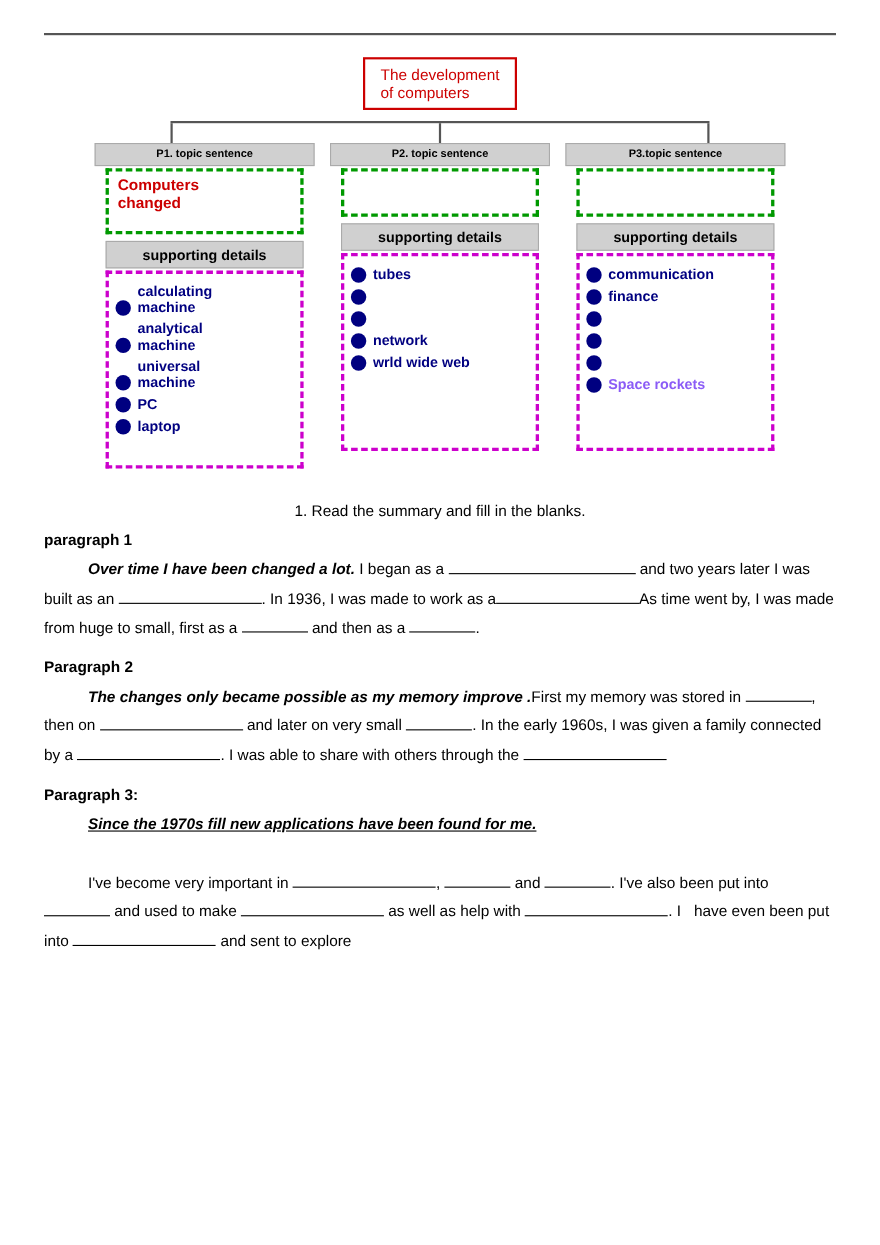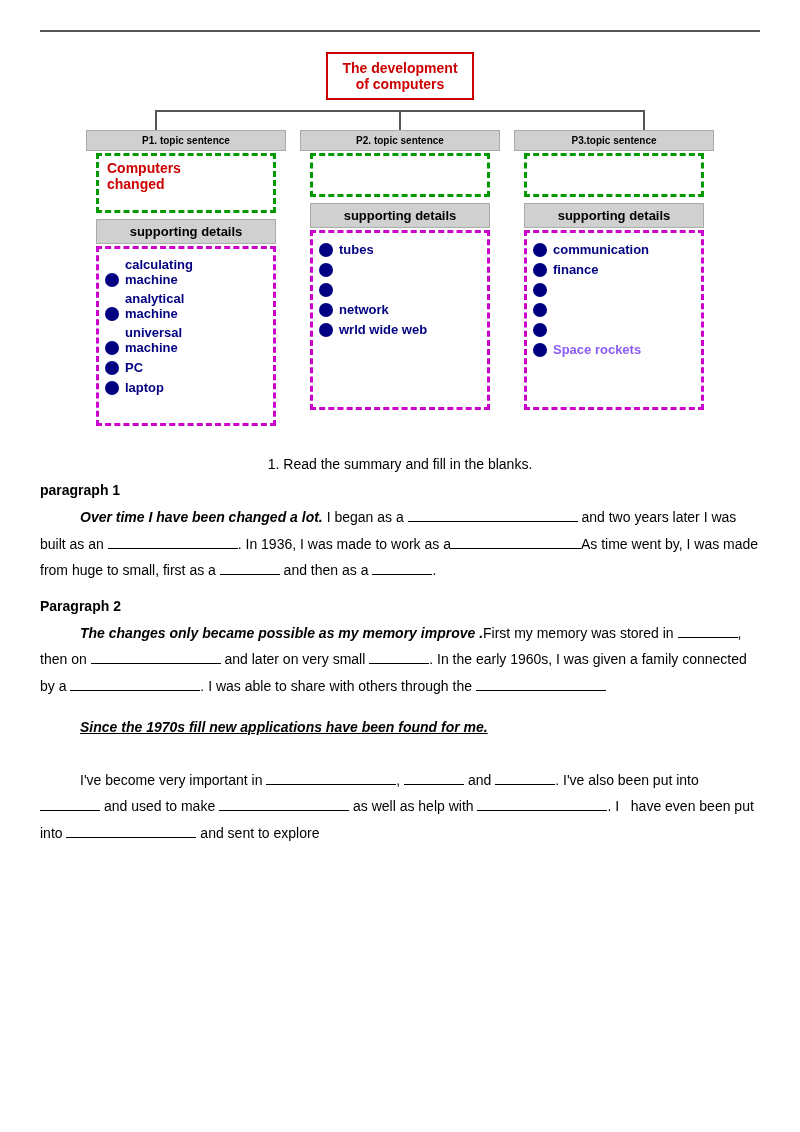--- a/index.html
+++ b/index.html
@@ -20,23 +20,23 @@
     .diagram-container {
       display: flex;
       flex-direction: column;
       align-items: center;
       margin-bottom: 30px;
     }
     .root-node {
       background: #fff;
       border: 2px solid #cc0000;
       color: #cc0000;
-      font-weight: bold;
-      font-size: 14px;
-      text-align: center;
+      font-weight: normal;
+      font-size: 14px;
+      text-align: left;
       padding: 6px 14px;
       margin-bottom: 10px;
     }
     .topic-header {
       background: #d0d0d0;
       font-weight: bold;
       font-size: 10px;
       padding: 4px 8px;
       text-align: center;
       width: 100%;
@@ -296,19 +296,20 @@
   <div class="para-title">paragraph 1</div>
   <div class="para-text">
     <span class="indent"></span><span class="italic-bold">Over time I have been changed a lot.</span> I began as a <span class="blank-long"></span> and two years later I was built as an <span class="blank-medium"></span>. In 1936, I was made to work as a<span class="blank-medium"></span>As time went by, I was made from huge to small, first as a <span class="blank-short"></span> and then as a <span class="blank-short"></span>.
   </div>
 
   <div class="para-title">Paragraph 2</div>
   <div class="para-text">
     <span class="indent"></span><span class="italic-bold">The changes only became possible as my memory improve .</span>First my memory was stored in <span class="blank-short"></span>, then on <span class="blank-medium"></span> and later on very small <span class="blank-short"></span>. In the early 1960s, I was given a family connected by a <span class="blank-medium"></span>. I was able to share with others through the <span class="blank-medium"></span>
   </div>
 
+  <div class="para-title">Paragraph 3:</div>
   <div class="para-text">
     <span class="indent"></span><span class="underline-italic-bold">Since the 1970s fill new applications have been found for me.</span>
     <br><br>
     <span class="indent"></span>I've become very important in <span class="blank-medium"></span>, <span class="blank-short"></span> and <span class="blank-short"></span>. I've also been put into <span class="blank-short"></span> and used to make <span class="blank-medium"></span> as well as help with <span class="blank-medium"></span>. I&nbsp;&nbsp; have even been put into <span class="blank-medium"></span> and sent to explore
   </div>
 
 </div>
 
 </body></html>

